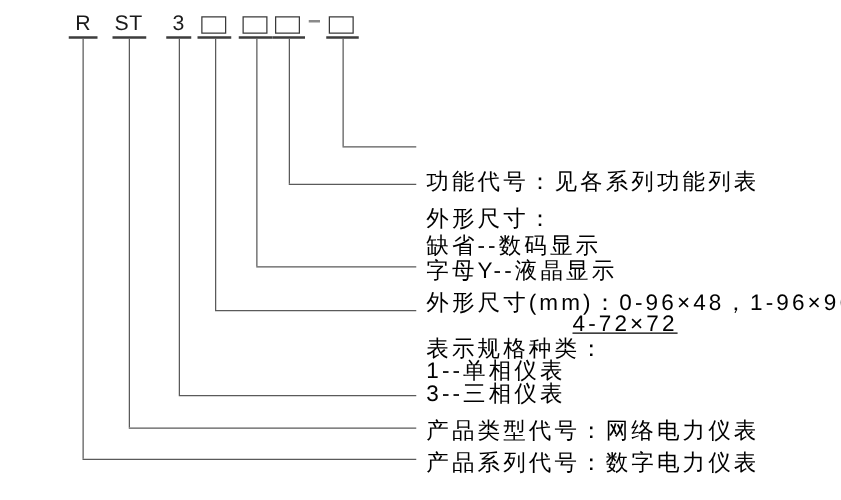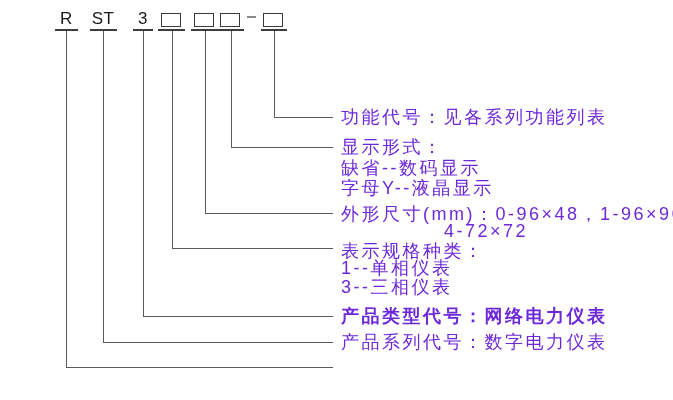--- a/index.html
+++ b/index.html
@@ -55,22 +55,23 @@
     background: #8a8a8a;
     overflow: hidden;
     color: transparent;
   }
   .ann {
     position: absolute;
     left: 341px;
     font-size: 18px;
     line-height: 22px;
     letter-spacing: 2.5px;
-    color: #6d28d9;
+    color: #000000;
     white-space: nowrap;
+    margin-top: 28px;
   }
 </style>
 </head>
 <body>
 
 <div class="canvas">
 
   <div class="lbl" style="left:55px; width:23px;">R</div>
   <div class="lbl" style="left:89px; width:28px;">ST</div>
   <div class="lbl" style="left:133px; width:20px;">3</div>
@@ -104,24 +105,24 @@
   <div class="vline" style="left:205px; height:182px;"></div>
   <div class="hline" style="left:205px; top:213px; width:128px;"></div>
 
   <div class="vline" style="left:231px; height:116px;"></div>
   <div class="hline" style="left:231px; top:147px; width:102px;"></div>
 
   <div class="vline" style="left:274px; height:86px;"></div>
   <div class="hline" style="left:274px; top:117px; width:59px;"></div>
 
   <div class="ann" style="top:106px;">功能代号：见各系列功能列表</div>
-  <div class="ann" style="top:136px;">显示形式：</div>
+  <div class="ann" style="top:136px;">外形尺寸：</div>
   <div class="ann" style="top:157px;text-align:right;">缺省--数码显示</div>
   <div class="ann" style="top:177px;text-align:center;">字母Y--液晶显示</div>
   <div class="ann" style="top:203px;">外形尺寸(mm)：0-96×48，1-96×96</div>
-  <div class="ann" style="top:220px; left:444px;">4-72×72</div>
+  <div class="ann" style="top:220px; left:458px;text-decoration:underline;">4-72×72</div>
   <div class="ann" style="top:240px;">表示规格种类：</div>
   <div class="ann" style="top:257px;">1--单相仪表</div>
   <div class="ann" style="top:276px;">3--三相仪表</div>
-  <div class="ann" style="top:305px;font-weight:bold;">产品类型代号：网络电力仪表</div>
+  <div class="ann" style="top:305px;">产品类型代号：网络电力仪表</div>
   <div class="ann" style="top:331px;font-family:Liberation Serif, serif;">产品系列代号：数字电力仪表</div>
 
 </div>
 
 </body></html>

